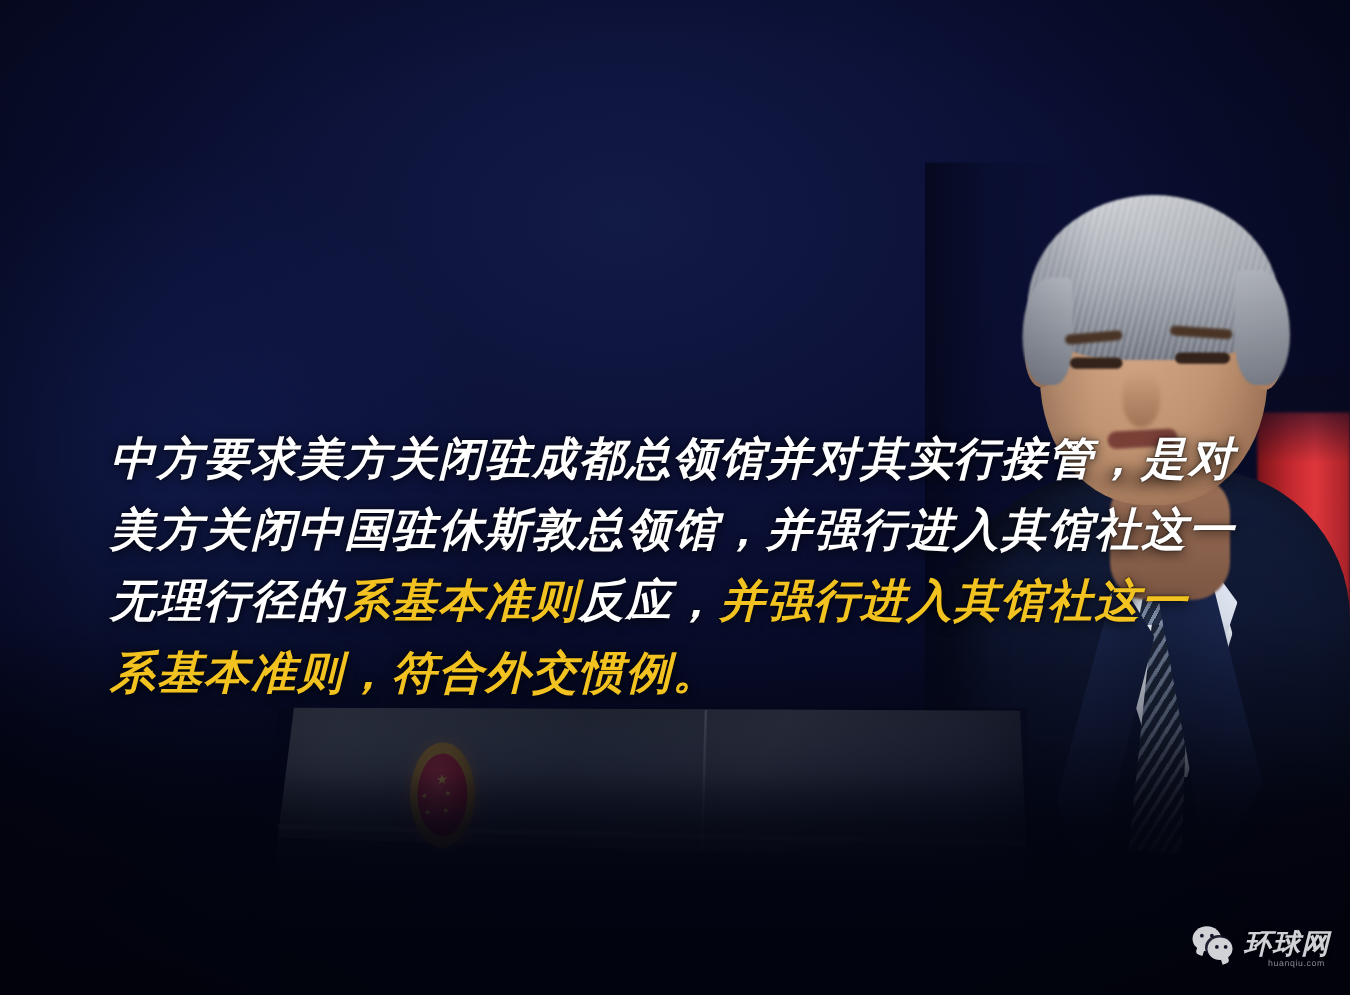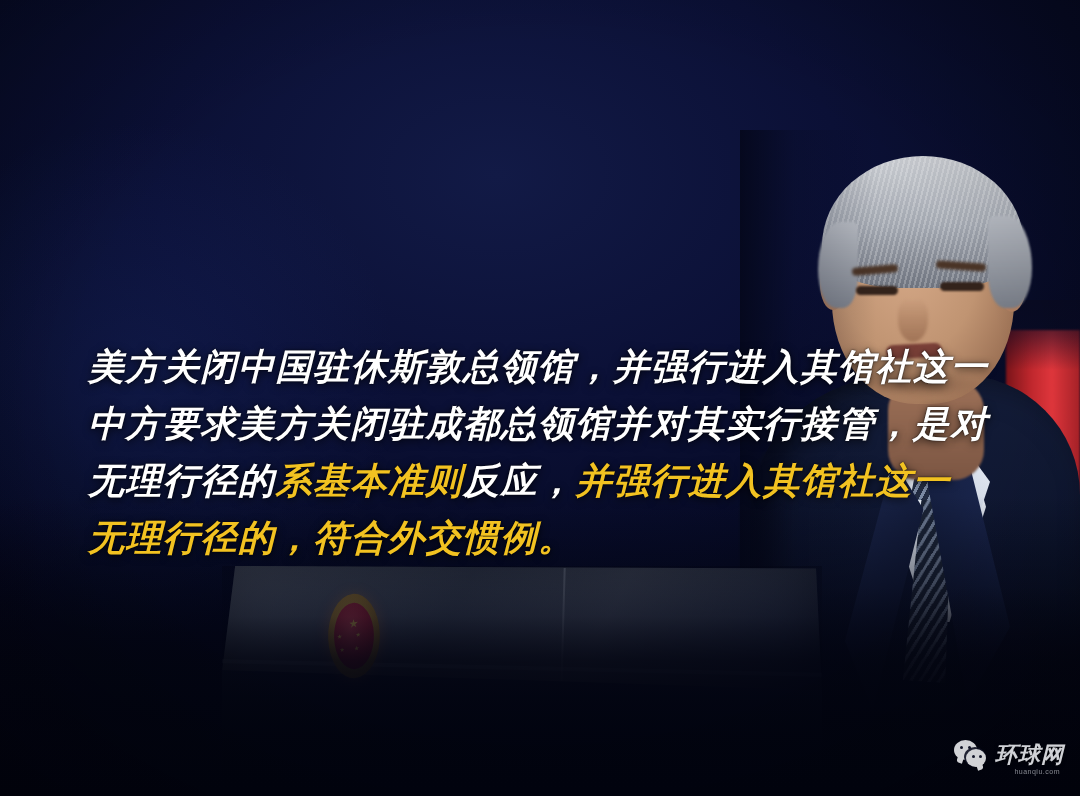--- a/index.html
+++ b/index.html
@@ -387,20 +387,21 @@
     text-shadow: 0 2px 9px rgba(0,0,0,0.75), 0 0 2px rgba(0,0,0,0.85);
   }
   .qline .hl { color: #f2c221; }
 
   
   .watermark {
     position: absolute;
     right: 16px;
     bottom: 26px;
     display: flex;
+    align-items: center;
     gap: 7px;
     opacity: 0.86;
   }
   .wm-icon {
     position: relative;
     width: 34px;
     height: 28px;
   }
   .wm-bubble-a {
     position: absolute;
@@ -516,24 +517,24 @@
       <div class="emblem-star s5"></div>
     </div>
     <div class="podium-shade"></div>
   </div>
 
   <div class="bg-bottom-dark"></div>
   <div class="bg-vignette"></div>
 
 
   <div class="quote">
+    <div class="qline"><span>中方要求美方关闭驻成都总领馆并对其实行接管，是对</span></div>
     <div class="qline"><span>美方关闭中国驻休斯敦总领馆，并强行进入其馆社这一</span></div>
-    <div class="qline"><span>中方要求美方关闭驻成都总领馆并对其实行接管，是对</span></div>
     <div class="qline"><span>无理行径的</span><span class="hl">系基本准则</span><span>反应，</span><span class="hl">并强行进入其馆社这一</span></div>
-    <div class="qline"><span class="hl">无理行径的，符合外交惯例。</span></div>
+    <div class="qline"><span class="hl">系基本准则，符合外交惯例。</span></div>
   </div>
 
   <div class="watermark">
     <div class="wm-icon">
       <div class="wm-bubble-a"></div>
       <div class="wm-dot" style="left:6px;top:6px;"></div>
       <div class="wm-dot" style="left:14px;top:6px;"></div>
       <div class="wm-bubble-b"></div>
       <div class="wm-dot" style="left:18px;top:15px;"></div>
       <div class="wm-dot" style="left:25px;top:15px;"></div>

